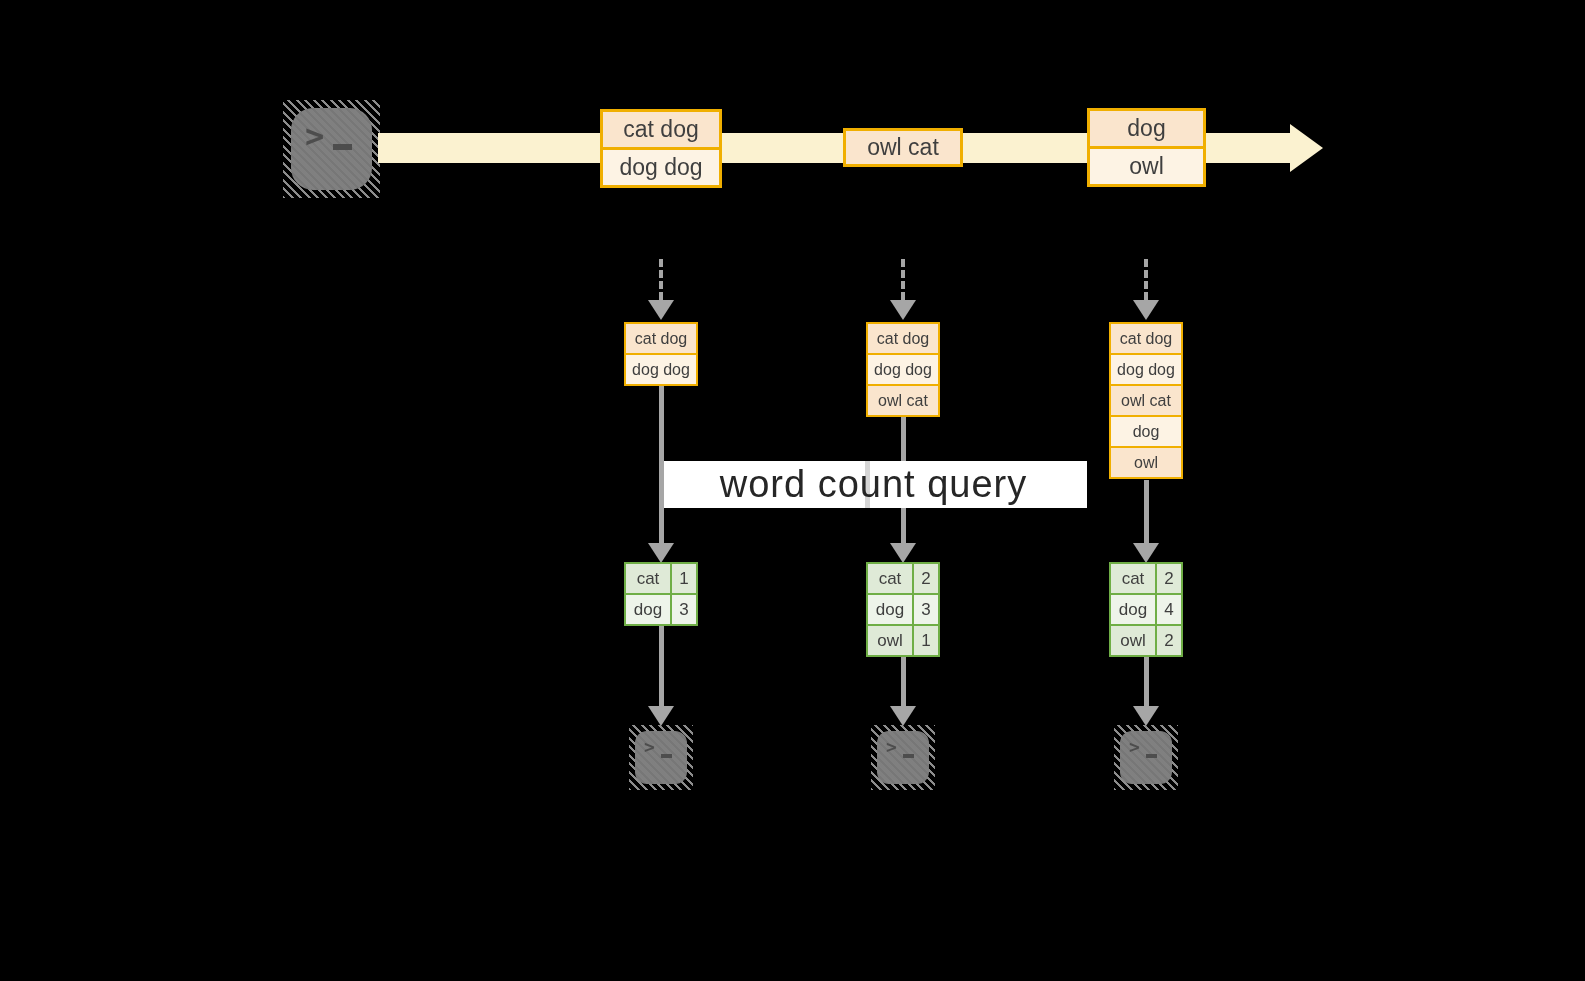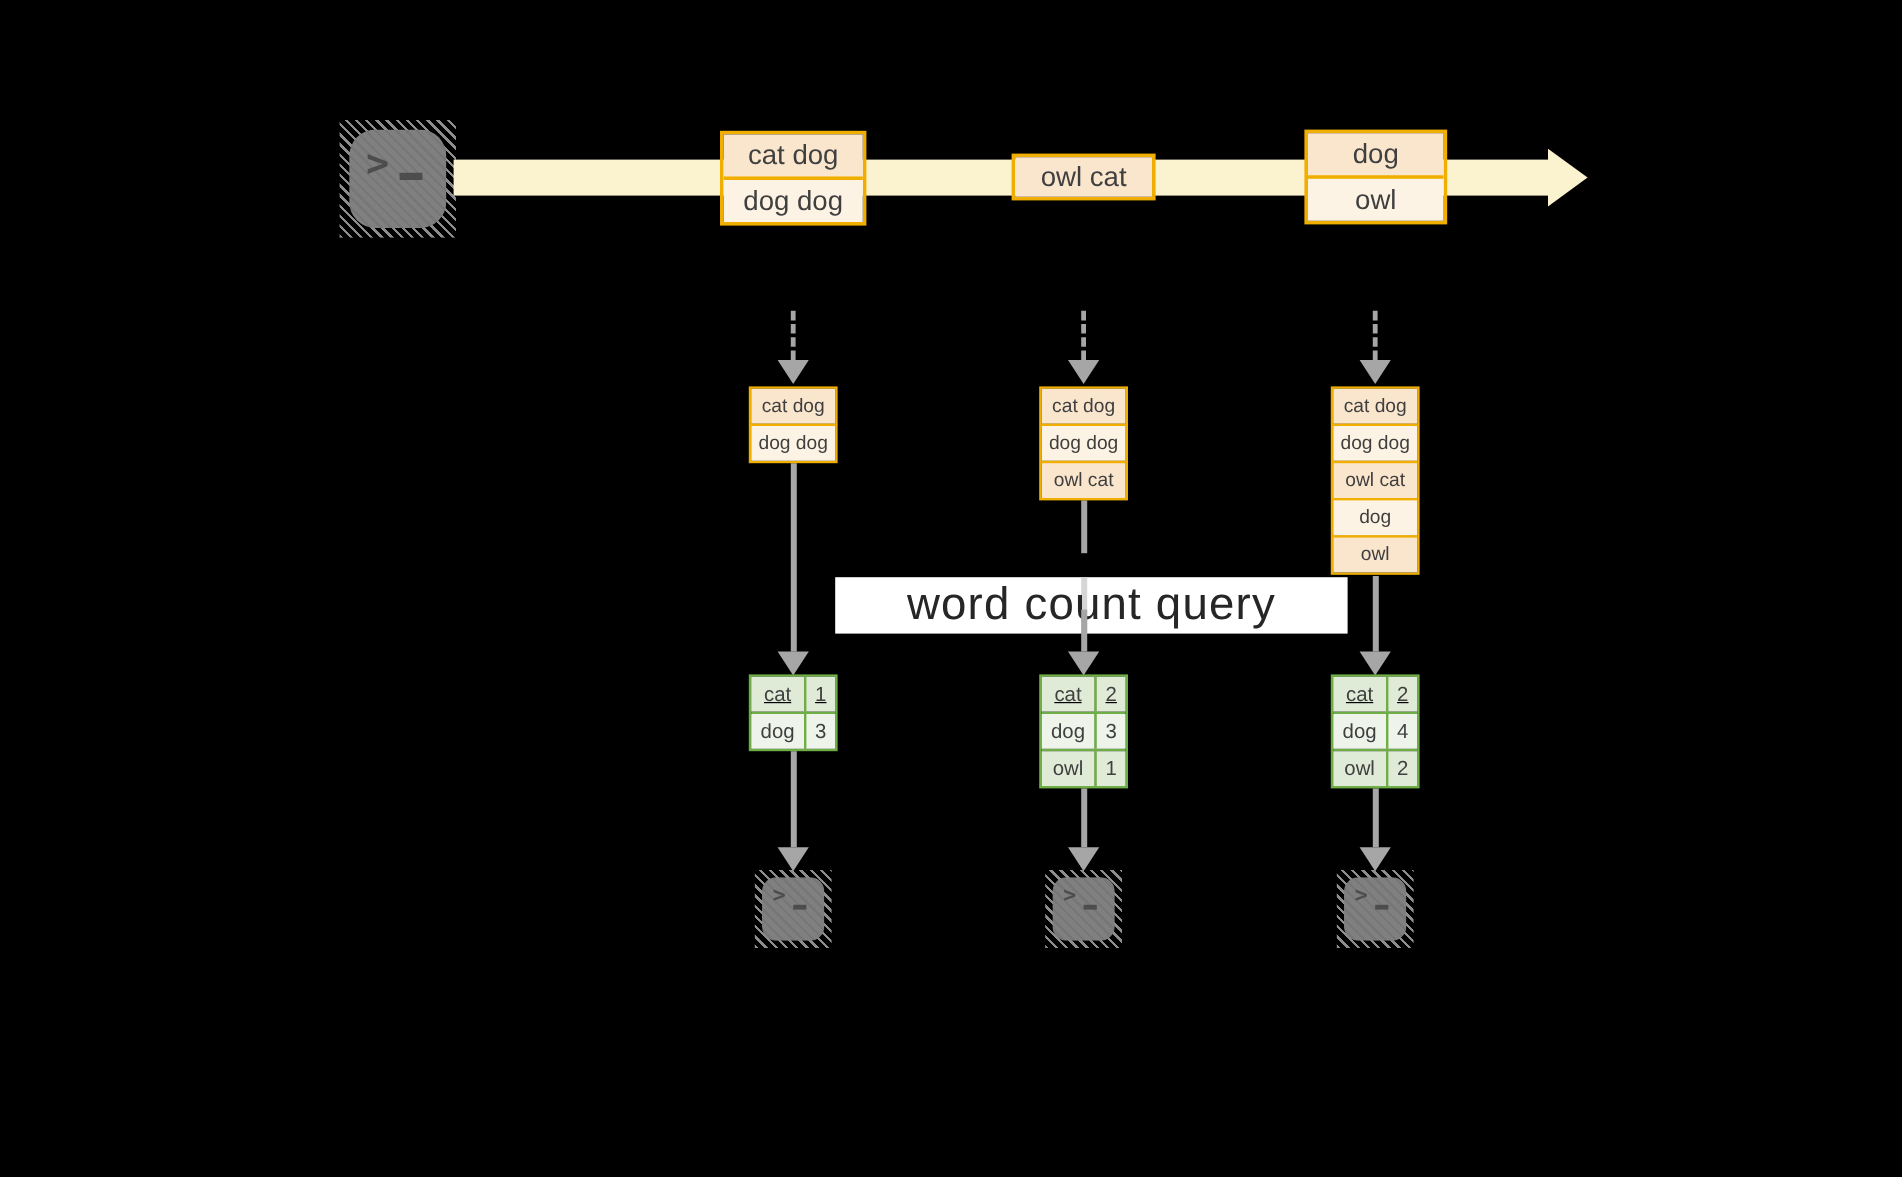--- a/index.html
+++ b/index.html
@@ -52,21 +52,21 @@
 
   
   .queryband{position:absolute;background:#ffffff;z-index:1;
              display:flex;align-items:center;justify-content:center;}
   .queryband .band-line{position:absolute;top:0;height:100%;width:5px;background:#d6d6d6;}
   .query-label{position:relative;font-size:38px;color:#262626;letter-spacing:1px;white-space:nowrap;}
 
   
   .result{position:absolute;border:2px solid var(--green-border,#6fae46);z-index:3;}
   .result-row{display:flex;height:29px;border-top:2px solid var(--green-border,#6fae46);}
-  .result-row:first-child{border-top:none;text-decoration:underline;}
+  .result-row:first-child{border-top:none;}
   .result-word{width:44px;display:flex;align-items:center;justify-content:center;
                font-size:17px;color:var(--text-dark,#3f3f3f);}
   .result-count{width:24px;display:flex;align-items:center;justify-content:center;
                 font-size:17px;color:var(--text-dark,#3f3f3f);
                 border-left:2px solid var(--green-border,#6fae46);}
   .result-row:nth-child(odd) .result-word,.result-row:nth-child(odd) .result-count{background:var(--green-row-a,#dfead7);}
   .result-row:nth-child(even) .result-word,.result-row:nth-child(even) .result-count{background:var(--green-row-b,#eef4ea);}
 </style>
 </head>
 <body>
@@ -112,21 +112,21 @@
     <div class="state-row">owl cat</div>
   </div>
   <div class="state" style="left:1109px;top:322px;width:70px;">
     <div class="state-row">cat dog</div>
     <div class="state-row">dog dog</div>
     <div class="state-row">owl cat</div>
     <div class="state-row">dog</div>
     <div class="state-row">owl</div>
   </div>
 
-  <div class="queryband" style="left:696px;top:461px;width:427px;height:47px;margin-top:20px;">
+  <div class="queryband" style="left:660px;top:461px;width:427px;height:47px;">
     <div class="band-line" style="left:205px;"></div>
     <span class="query-label">word count query</span>
   </div>
 
   <div class="solidline" style="left:659px;top:386px;height:157px;"></div>
   <div class="arrowhead" style="left:648px;top:543px;"></div>
   <div class="solidline" style="left:901px;top:417px;height:44px;"></div>
   <div class="solidline" style="left:901px;top:508px;height:35px;"></div>
   <div class="arrowhead" style="left:890px;top:543px;"></div>
   <div class="solidline" style="left:1144px;top:480px;height:63px;"></div>

